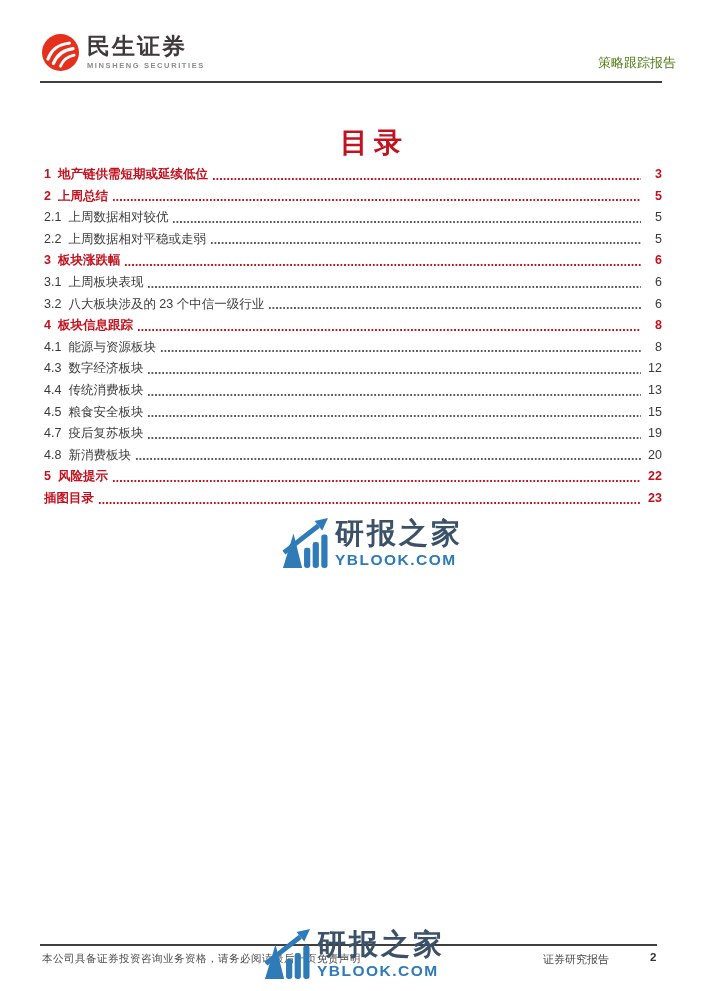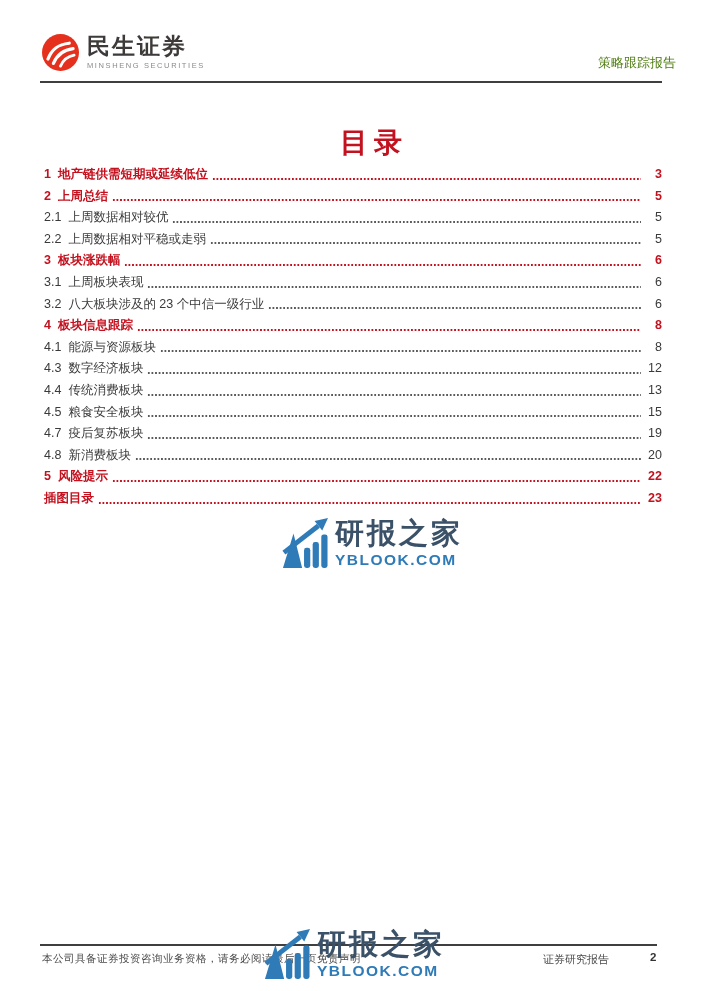--- a/index.html
+++ b/index.html
@@ -8,21 +8,21 @@
     background:#ffffff; overflow:hidden;
     font-family:"Liberation Sans", sans-serif;
     padding-left:14px;
   }
   
   .header{position:absolute; top:34px; left:42px; right:40px; display:flex; align-items:flex-start;}
   .logo{display:flex; align-items:center; gap:8px;}
   .logo-mark{width:37px; height:37px; flex:0 0 auto;}
   .logo-text{display:flex; flex-direction:column; line-height:1;}
   .logo-cn{font-size:23px; font-weight:bold; color:#3d3a39; letter-spacing:2px;}
-  .logo-en{font-size:7.5px; color:#8a8a8a; letter-spacing:1.6px; margin-top:4px; font-weight:normal;}
+  .logo-en{font-size:7.5px; color:#8a8a8a; letter-spacing:1.6px; margin-top:4px; font-weight:bold;}
   .report-type{margin-left:auto; font-size:13px; color:#4d7c0f; margin-top:20px;}
   .header-rule{position:absolute; top:81px; left:40px; width:622px; border-top:2px solid #3f3f3f;}
 
   
   .doc-title{position:absolute; top:124px; left:0; width:100%; text-align:center;
     font-size:28px; font-weight:bold; letter-spacing:6px; color:var(--accent);margin-left:16px;}
 
   
   .toc{position:absolute; top:164px; left:44px; width:618px;}
   .toc-row{display:flex; align-items:baseline; height:21.6px; font-size:12.5px; line-height:21.6px;}

